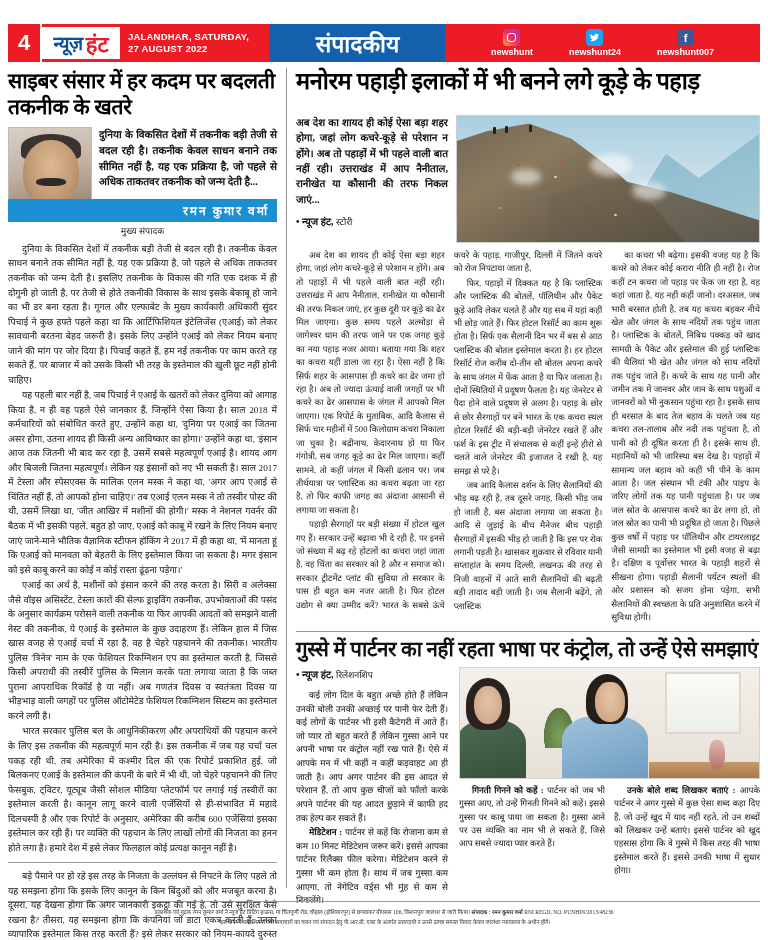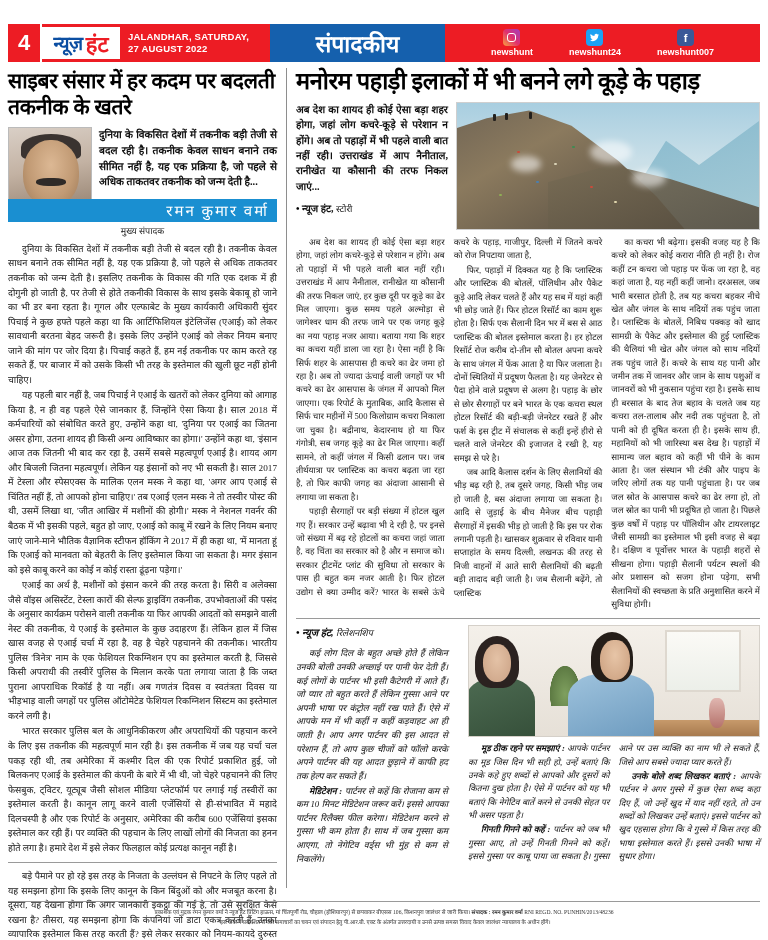--- a/index.html
+++ b/index.html
@@ -96,31 +96,31 @@
     background:#e9e9ea; border-radius: 40% 40% 0 0;}
   .ed-lead {
     flex: 1; font-size: 10.4px; line-height: 1.52; text-align: justify;
     font-weight: 600; color: #111;
   }
   .author-bar {
     background: #1a8fd1; height: 23px; display: flex; align-items: center;
     justify-content: flex-end; padding-right: 8px; margin-top: -22px;
     position: relative; z-index: 2;
   }
-  .author-name { color: #ffffff; font-size: 15px; font-weight: normal; letter-spacing: 2px; }
+  .author-name { color: #ffffff; font-size: 12px; font-weight: bold; letter-spacing: 2px; }
   .author-role { text-align: center; font-size: 9px; margin: 2px 0 5px; color: #222; }
 
   .body-text { font-size: 9.2px; line-height: 1.58; text-align: justify; color: #1a1a1a; }
   .body-text p { text-indent: 14px; margin-bottom: 1px; }
   .rule-h { height: 1px; background: #9a9a9a; margin: 7px 0 6px; }
 
   
   h2.main-title {
     font-size: 23.5px; font-weight: bold; line-height: 1.15;
-    letter-spacing: -0.4px; color: #000; margin-bottom: 7px; white-space: nowrap;
+    letter-spacing: -0.4px; color: #000; margin-bottom: 20px; white-space: nowrap;
   }
   .top-block { display: flex; gap: 8px; margin-bottom: 6px; }
   .top-kicker { width: 152px; flex: none; }
   .kicker-text { font-size: 10.2px; line-height: 1.5; text-align: justify; font-weight: 600; }
   .byline { font-size: 10px; margin-top: 7px; font-weight: bold; }
   .byline .dot { color: #000; }
   .byline .sub { font-weight: normal; font-size: 9px; }
   .photo-dump {
     flex: 1; height: 128px; position: relative; overflow: hidden;
     background: linear-gradient(180deg,#bcd8e6 0%, #cfe2ea 40%, #d7e4e6 100%);
@@ -145,21 +145,21 @@
   .three-col {
     column-count: 3; column-gap: 9px; column-rule: 0px;
     font-size: 8.6px; line-height: 1.56; text-align: justify; color: #1a1a1a;
   }
   .three-col p { text-indent: 13px; margin-bottom: 1px; }
 
   h2.sub-title {
     font-size: 20.5px; font-weight: bold; line-height: 1.15;
     letter-spacing: -0.3px; margin-bottom: 5px; white-space: nowrap;
   }
-  .rel-block { display: flex; gap: 20px; font-style: italic; }
+  .rel-block { display: flex; gap: 11px; }
   .rel-col { width: 152px; flex: none; font-size: 8.8px; line-height: 1.55; text-align: justify; }
   .rel-col p { text-indent: 13px; margin-bottom: 1px; }
   .rel-right { flex: 1; }
   .photo-couple {
     width: 100%; height: 112px; position: relative; overflow: hidden;
     background: linear-gradient(180deg,#efeae4,#e2dcd4); border: .5px solid #d5d0c9;
     margin-bottom: 5px;
   }
   .pc .wall { position:absolute; inset:0; background: linear-gradient(180deg,#f4f0ea 0%, #e6e0d7 100%); }
   .pc .win { position:absolute; right:18px; top:4px; width:76px; height:62px;
@@ -302,20 +302,21 @@
       <div class="three-col">
         <p>अब देश का शायद ही कोई ऐसा बड़ा शहर होगा, जहां लोग कचरे-कूड़े से परेशान न होंगे। अब तो पहाड़ों में भी पहले वाली बात नहीं रही। उत्तराखंड में आप नैनीताल, रानीखेत या कौसानी की तरफ निकल जाएं, हर कुछ दूरी पर कूड़े का ढेर मिल जाएगा। कुछ समय पहले अल्मोड़ा से जागेश्वर धाम की तरफ जाने पर एक जगह कूड़े का नया पहाड़ नजर आया। बताया गया कि शहर का कचरा यहीं डाला जा रहा है। ऐसा नहीं है कि सिर्फ शहर के आसपास ही कचरे का ढेर जमा हो रहा है। अब तो ज्यादा ऊंचाई वाली जगहों पर भी कचरे का ढेर आसपास के जंगल में आपको मिल जाएगा। एक रिपोर्ट के मुताबिक, आदि कैलास से सिर्फ चार महीनों में 500 किलोग्राम कचरा निकाला जा चुका है। बद्रीनाथ, केदारनाथ हो या फिर गंगोत्री, सब जगह कूड़े का ढेर मिल जाएगा। कहीं सामने, तो कहीं जंगल में किसी ढलान पर। जब तीर्थयात्रा पर प्लास्टिक का कचरा बढ़ता जा रहा है, तो फिर काफी जगह का अंदाजा आसानी से लगाया जा सकता है।</p>
         <p>पहाड़ी सैरगाहों पर बड़ी संख्या में होटल खुल गए हैं। सरकार उन्हें बढ़ावा भी दे रही है, पर इनसे जो संख्या में बढ़ रहे होटलों का कचरा जहां जाता है, वह चिंता का सरकार को है और न समाज को। सरकार ट्रीटमेंट प्लांट की सुविधा तो सरकार के पास ही बहुत कम नजर आती है। फिर होटल उद्योग से क्या उम्मीद करें? भारत के सबसे ऊंचे कचरे के पहाड़, गाजीपुर, दिल्ली में जितने कचरे को रोज निपटाया जाता है,</p>
         <p>फिर, पहाड़ों में दिक्कत यह है कि प्लास्टिक और प्लास्टिक की बोतलें, पॉलिथीन और पैकेट कूड़े आदि लेकर चलते हैं और यह सब में यहां कहीं भी छोड़ जाते हैं। फिर होटल रिसॉर्ट का काम शुरू होता है। सिर्फ एक सैलानी दिन भर में बस से आठ प्लास्टिक की बोतल इस्तेमाल करता है। हर होटल रिसॉर्ट रोज करीब दो-तीन सौ बोतल अपना कचरे के साथ जंगल में फेंक आता है या फिर जलाता है। दोनों स्थितियों में प्रदूषण फैलता है। यह जेनरेटर से पैदा होने वाले प्रदूषण से अलग है। पहाड़ के छोर से छोर सैरगाहों पर बने भारत के एक कचरा स्थल होटल रिसॉर्ट की बड़ी-बड़ी जेनरेटर रखते हैं और फर्श के इस ट्रीट में संचालक से कहीं इन्हें हीरो से चलते वाले जेनरेटर की इजाजत दे रखी है, यह समझ से परे है।</p>
         <p>जब आदि कैलास दर्शन के लिए सैलानियों की भीड़ बढ़ रही है, तब दूसरे जगह, किसी भीड़ जब हो जाती है, बस अंदाजा लगाया जा सकता है। आदि से जुड़ाई के बीच मैनेजर बीच पहाड़ी सैरगाहों में इसकी भीड़ हो जाती है कि इस पर रोक लगानी पड़ती है। खासकर शुक्रवार से रविवार यानी सप्ताहांत के समय दिल्ली, लखनऊ  की तरह से निजी वाहनों में आते सारी सैलानियों की बढ़ती बड़ी तादाद बड़ी जाती है। जब सैलानी बढ़ेंगे, तो प्लास्टिक</p>
         <p>का कचरा भी बढ़ेगा। इसकी वजह यह है कि कचरे को लेकर कोई करारा नीति ही नहीं है। रोज कहीं टन कचरा जो पहाड़ पर फेंक जा रहा है, वह कहां जाता है, यह नहीं कहीं जानो। दरअसल, जब भारी बरसात होती है, तब यह कचरा बहकर नीचे खेत और जंगल के साथ नदियों तक पहुंच जाता है। प्लास्टिक के बोतलें, निबिध पक्कड़ को खाद सामग्री के पैकेट और इस्तेमाल की हुई प्लास्टिक की थैलियां भी खेत और जंगल को साथ नदियों तक पहुंच जाते हैं। कचरे के साथ यह पानी और जमीन तक में जानवर और जान के साथ पशुओं व जानवरों को भी नुकसान पहुंचा रहा है। इसके साथ ही बरसात के बाद तेज बहाव के चलते जब यह कचरा तल-तालाब और नदी तक पहुंचता है, तो पानी को ही दूषित करता ही है। इसके साथ ही, महानियों को भी जारिस्था बस देख है। पहाड़ों में सामान्य जल बहाव को कहीं भी पीने के काम आता है। जल संस्थान भी टंकी और पाइप के जरिए लोगों तक यह पानी पहुंचाता है। पर जब जल स्रोत के आसपास कचरे का ढेर लगा हो, तो जल स्रोत का पानी भी प्रदूषित हो जाता है। पिछले कुछ वर्षों में पहाड़ पर पॉलिथीन और टायरलाइट जैसी सामग्री का इस्तेमाल भी इसी वजह से बढ़ा है। दक्षिण व पूर्वोत्तर भारत के पहाड़ी शहरों से सीखना होगा। पहाड़ी सैलानी पर्यटन स्थलों की ओर प्रशासन को सजग होना पड़ेगा, सभी सैलानियों की स्वच्छता के प्रति अनुशासित करने में सुविधा होगी।</p>
       </div>
 
       <div class="rule-h"></div>
 
+      <h2 class="sub-title">गुस्से में पार्टनर का नहीं रहता भाषा पर कंट्रोल, तो उन्हें ऐसे समझाएं</h2>
 
       <div class="rel-block">
         <div class="rel-col">
           <div class="byline" style="margin-top:0;margin-bottom:6px;">
             <span class="dot">•</span>
             <span>न्यूज हंट,</span>
             <span class="sub">रिलेशनशिप</span>
           </div>
           <p>कई लोग दिल के बहुत अच्छे होते हैं लेकिन उनकी बोली उनकी अच्छाई पर पानी फेर देती हैं। कई लोगों के पार्टनर भी इसी कैटेगरी में आते हैं। जो प्यार तो बहुत करते हैं लेकिन गुस्सा आने पर अपनी भाषा पर कंट्रोल नहीं रख पाते हैं। ऐसे में आपके मन में भी कहीं न कहीं कड़वाहट आ ही जाती है। आप अगर पार्टनर की इस आदत से परेशान हैं, तो आप कुछ चीजों को फॉलो करके अपने पार्टनर की यह आदत छुड़ाने में काफी हद तक हेल्प कर सकते हैं।</p>
           <p>
@@ -333,24 +334,20 @@
             <div class="vase"></div>
             <div class="woman-b"></div>
               <div class="woman-h"></div>
               <div class="woman-f"></div>
             <div class="man-b"></div>
               <div class="man-h"></div>
               <div class="man-f"></div>
           </div>
           <div class="rel-two">
             <p>
-              <span class="bold-lead">मूड ठीक रहने पर समझाएं :</span>
-              <span>आपके पार्टनर का मूड जिस दिन भी सही हो, उन्हें बताएं कि उनके कहे हुए शब्दों से आपको और दूसरों को कितना दुख होता है। ऐसे में पार्टनर को यह भी बताएं कि नेगेटिव बातें करने से उनकी सेहत पर भी असर पड़ता है।</span>
-            </p>
-            <p>
               <span class="bold-lead">गिनती गिनने को कहें :</span>
               <span>पार्टनर को जब भी गुस्सा आए, तो उन्हें गिनती गिनने को कहें। इससे गुस्सा पर काबू पाया जा सकता है। गुस्सा आने पर उस व्यक्ति का नाम भी ले सकते हैं, जिसे आप सबसे ज्यादा प्यार करते हैं।</span>
             </p>
             <p>
               <span class="bold-lead">उनके बोले शब्द लिखकर बताएं :</span>
               <span>आपके पार्टनर ने अगर गुस्से में कुछ ऐसा शब्द कहा दिए हैं, जो उन्हें खुद में याद नहीं रहते, तो उन शब्दों को लिखकर उन्हें बताएं। इससे पार्टनर को खुद एहसास होगा कि वे गुस्से में किस तरह की भाषा इस्तेमाल करते हैं। इससे उनकी भाषा में सुधार होगा।</span>
             </p>
           </div>
         </div>
       </div>

